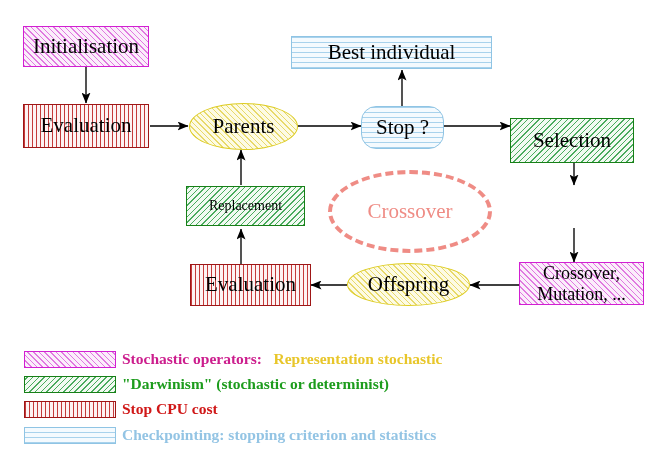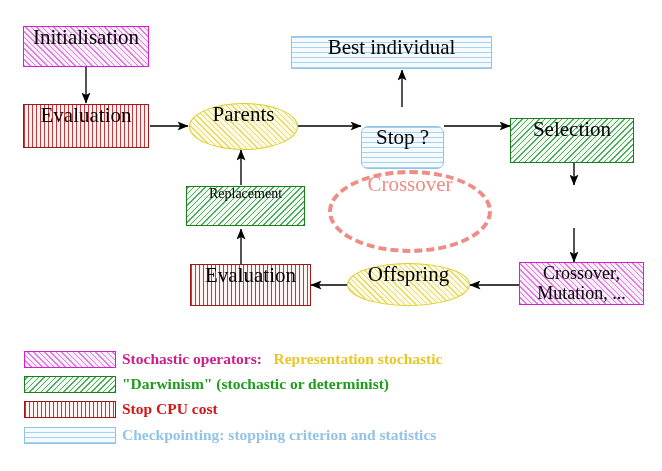--- a/index.html
+++ b/index.html
@@ -7,21 +7,21 @@
     width:662px;height:471px;position:relative;overflow:hidden;
     font-family:"Liberation Serif","DejaVu Serif",serif;
     background:#ffffff;
   }
   #canvas{position:absolute;left:0;top:0;width:662px;height:471px;}
   #svg-layer{position:absolute;left:0;top:0;width:662px;height:471px;}
 
   
   .node{
     position:absolute;
-    display:flex;align-items:flex-start;justify-content:center;
+    display:flex;align-items:center;justify-content:center;
     box-sizing:border-box;
     color:#000000;
     line-height:1.02;
     white-space:pre-line;
     text-align:center;
   }
   .node .lbl{position:relative;z-index:3;}
 
   
   .box{border:1px solid #000;}
@@ -42,21 +42,21 @@
     background-color:#fdf3f3;
     background-image:repeating-linear-gradient(90deg,
         #c43a3a 0px,#c43a3a 1px,transparent 1px,transparent 4px);
   }
   .box-blue{
     border:1.5px solid #8fc4e4;
     background-color:#f4fafe;
     background-image:repeating-linear-gradient(0deg,
         #a8d2ec 0px,#a8d2ec 1px,transparent 1px,transparent 5px);
   }
-  .rounded{border-radius:7px;margin-top:20px;}
+  .rounded{border-radius:15px;}
 
   
   .ellipse-yellow{
     border:1.5px solid #ddcc22;
     border-radius:50%;
     background-color:#fdfbe4;
     background-image:repeating-linear-gradient(45deg,
         #e8d96a 0px,#e8d96a 1px,transparent 1px,transparent 4px);
   }
   .ellipse-dashed{

